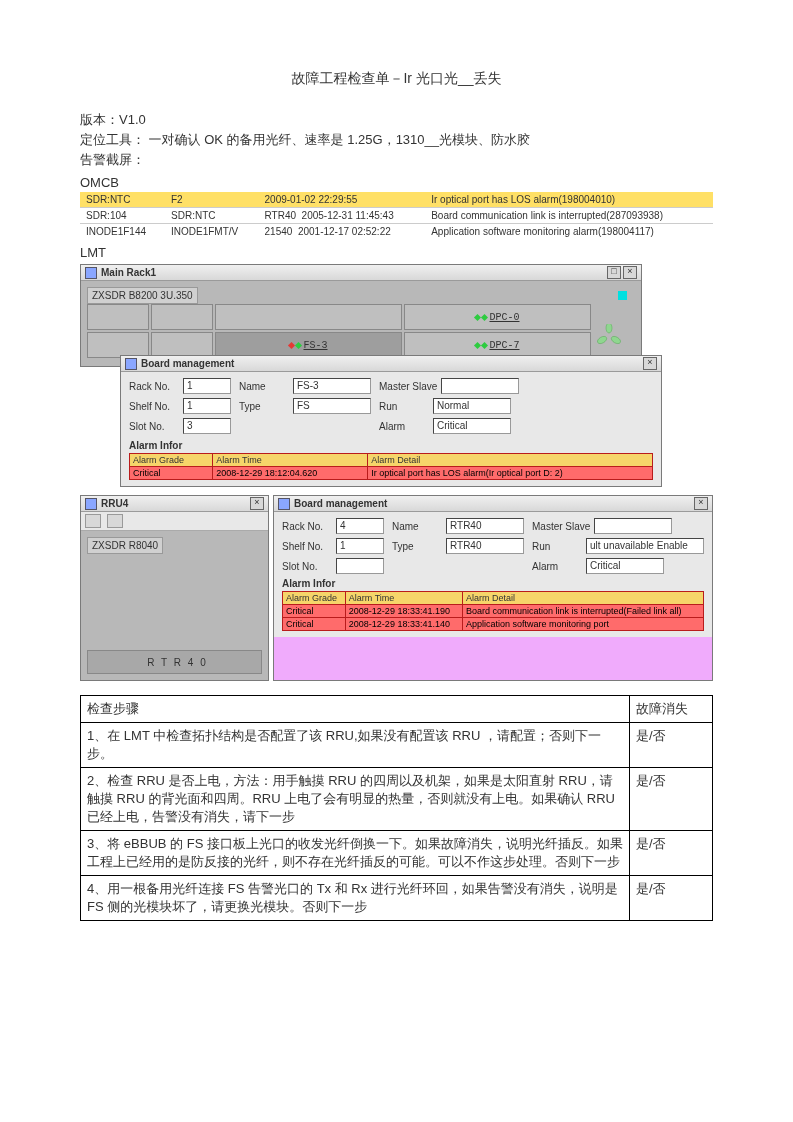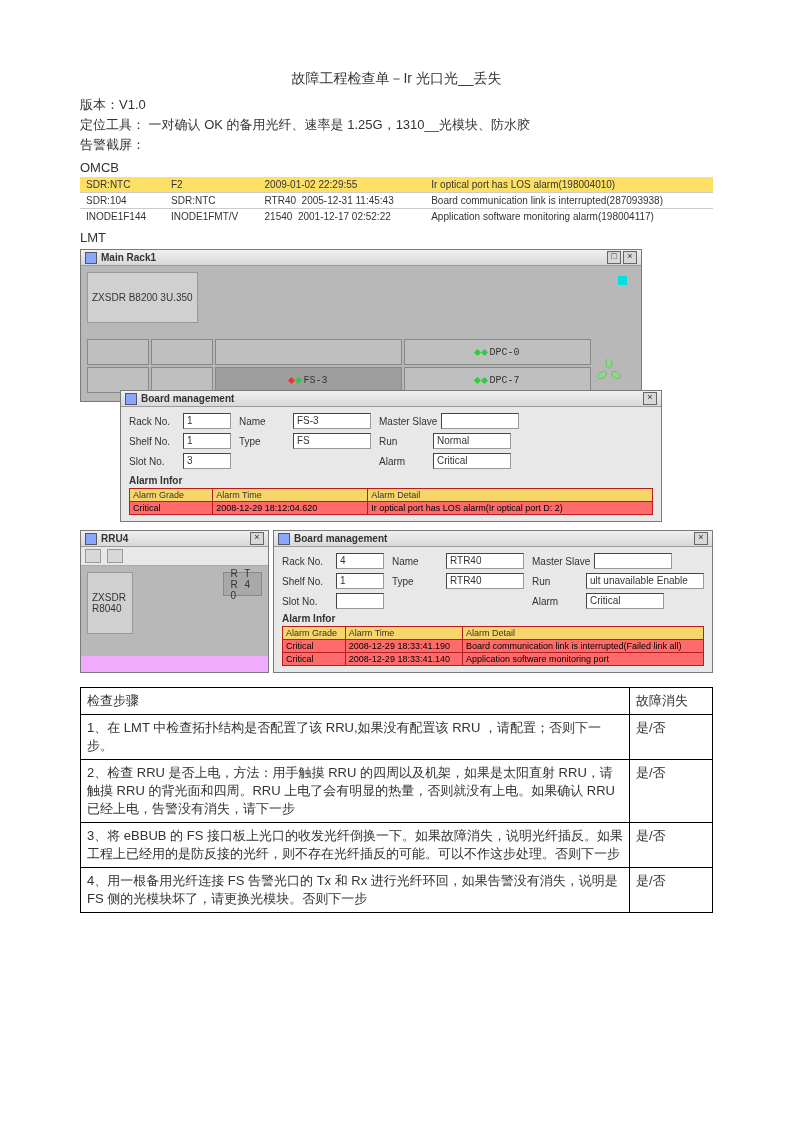--- a/index.html
+++ b/index.html
@@ -9,21 +9,21 @@
     background: #fff;
     margin: 0;
     padding: 70px 80px 60px 80px;
     width: 793px;
     box-sizing: border-box;
   }
   .title {
     text-align: center;
     font-weight: normal;
     font-size: 14px;
-    margin-bottom: 8px;
+    margin-bottom: 23px;
   }
   .line { margin: 2px 0; }
   .section-label { margin: 6px 0 2px 0; }
   
   .omcb {
     width: 100%;
     border-collapse: collapse;
     font-size: 10px;
     font-family: Arial, sans-serif;
   }
@@ -55,32 +55,32 @@
     text-align:center; line-height:9px; font-size:9px; margin-left:2px;
   }
   .winbtns { margin-left:auto; display:flex; }
   .rack-body {
     background: #b8b8b8;
     padding: 6px;
   }
   .rack-label {
     background: #d0d0d0;
     border: 1px solid #999;
-    padding: 19px 4px;
+    padding: 2px 4px;
     font-size: 10px;
     display:inline-block;
-    margin-bottom:16px;
+    margin-bottom:0;
   }
   .slot-row { display:flex; height:26px; margin-bottom:2px;}
   .slot {
     border:1px solid #888; background:#bfbfbf; min-width:40px;
     display:flex; align-items:center; justify-content:center;
     font-size:10px; position:relative; margin-right:2px;
   }
-  .slot.wide { flex:1; }
+  .slot.wide { flex:1;text-decoration:underline; }
   .slot .dot { width:5px; height:5px; transform:rotate(45deg); margin-right:2px;}
   .green{background:#2ecc40;} .red{background:#e53935;} .cyan{background:#00e0e0;}
   .slot-label { font-family:"Courier New",monospace; font-size:10px;}
   .form-area {
     background:#e8e8e8; padding:6px 8px; font-size:10px;
   }
   .form-row{display:flex; gap:8px; margin-bottom:4px; align-items:center;}
   .fld{display:flex;align-items:center;gap:4px;}
   .fld label{min-width:50px; white-space:nowrap;}
   .inp{border:1px inset #999; background:#fff; padding:0 3px; height:14px; line-height:14px; min-width:70px; font-size:10px;}
@@ -280,21 +280,21 @@
       <span class="ticon"></span>
       <span class="wtitle">RRU4</span>
       <div class="winbtns">
           <div class="winbtn">×</div>
         </div>
     </div>
     <div class="toolbar">
       <div class="tb-btn"></div>
       <div class="tb-btn"></div>
     </div>
-    <div class="rru-body" style="gap:45px;">
+    <div class="rru-body" style="flex-direction:column;gap:45px;">
       <div class="rack-label" style="align-self:flex-start;">ZXSDR R8040</div>
       <div style="height:6px;"></div>
       <div class="rtr-slot">
         <span class="dot red" style="margin-right:6px;"></span>
         <span>R T R 4 0</span>
       </div>
     </div>
   </div>
 
   <div class="win right">

